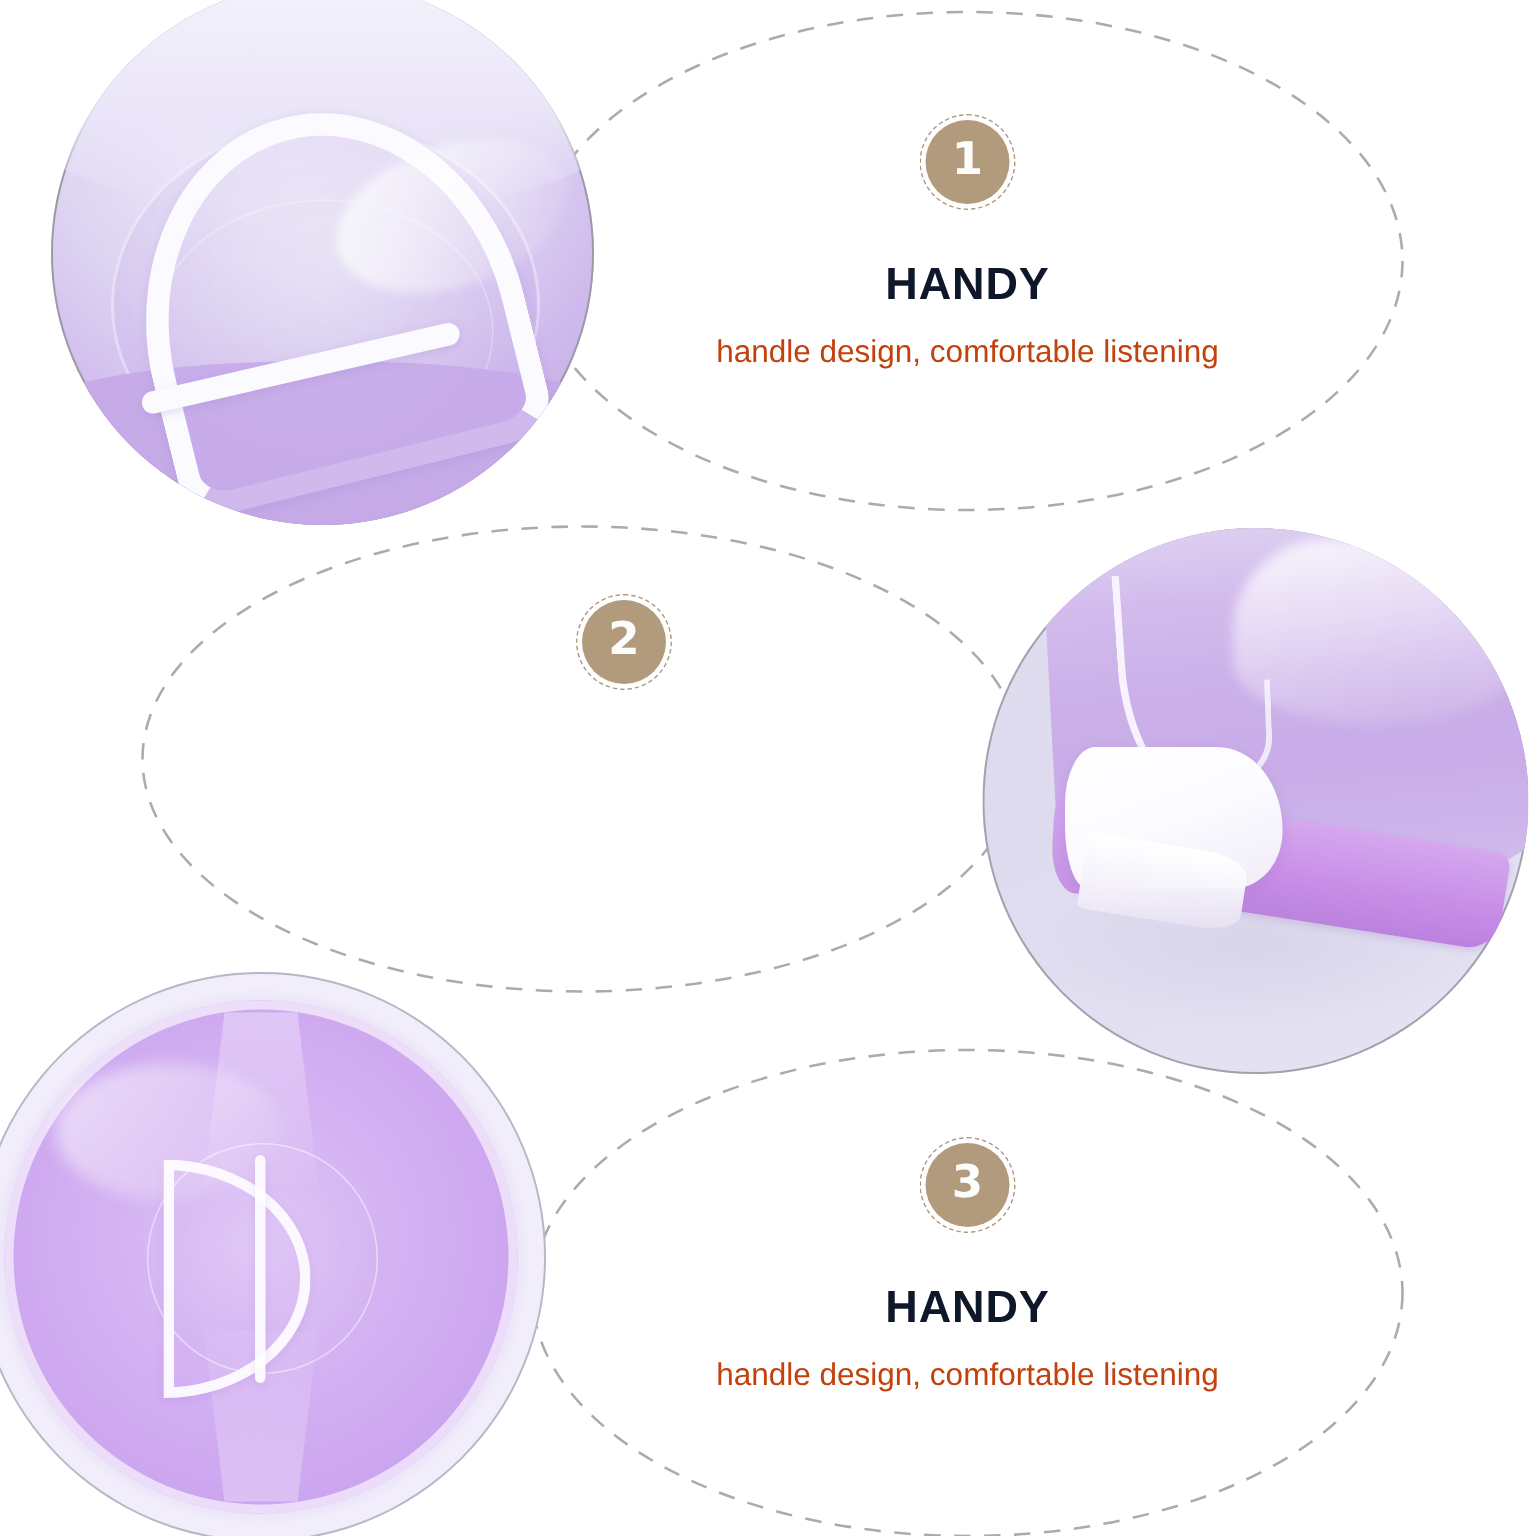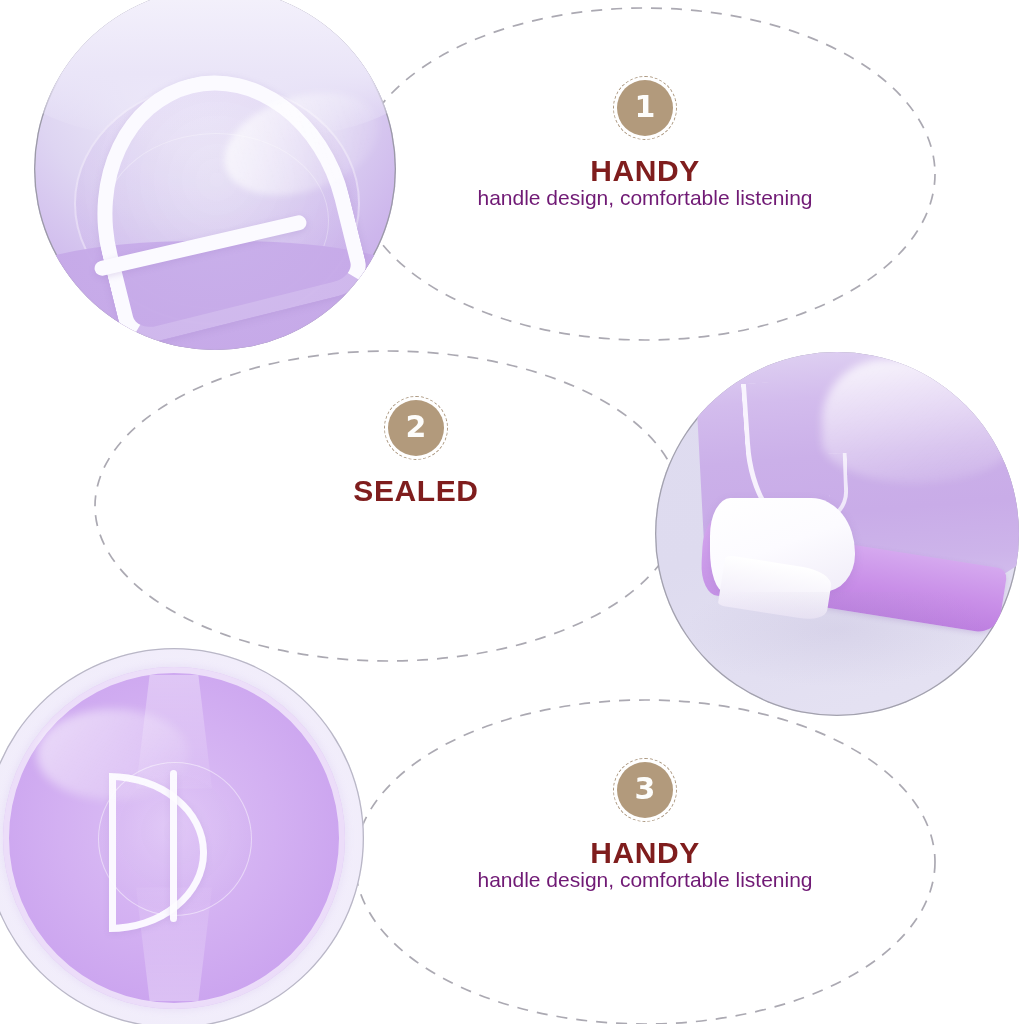--- a/index.html
+++ b/index.html
@@ -35,32 +35,33 @@
     color:#fdfdfb;
     font-size:30px;
     font-weight:700;
     line-height:1;
     letter-spacing:0;
     font-family:"DejaVu Sans", sans-serif;
     position:relative;z-index:2;
     transform:translateY(-1px);
   }
   .f-title{
-    margin-top:20px;
+    margin-top:39px;
     font-size:30px;
     font-weight:700;
-    color:#7f1d1d;
+    color:#0f172a;
     letter-spacing:.6px;
     line-height:1;
     font-family:"Liberation Sans", sans-serif;
   }
   .f-sub{
+    margin-top:18px;
     font-size:21px;
     font-weight:400;
-    color:#701a75;
+    color:#c2410c;
     line-height:1.1;
     white-space:nowrap;
     font-family:"Liberation Sans", sans-serif;
   }
 
   
   .photo{position:absolute;border-radius:50%;overflow:hidden;}
 
   
   #photo-1{
@@ -274,21 +275,20 @@
       <span class="badge-num">1</span>
     </div>
     <div class="f-title">HANDY</div>
     <div class="f-sub">handle design, comfortable listening</div>
   </div>
 
   <div class="feature" id="feature-2" style="left:196px;top:400px;width:440px;">
     <div class="badge">
       <span class="badge-num">2</span>
     </div>
-    <div class="f-title">SEALED</div>
   </div>
 
   <div class="feature" id="feature-3" style="left:425px;top:762px;width:440px;">
     <div class="badge">
       <span class="badge-num">3</span>
     </div>
     <div class="f-title">HANDY</div>
     <div class="f-sub">handle design, comfortable listening</div>
   </div>
 

